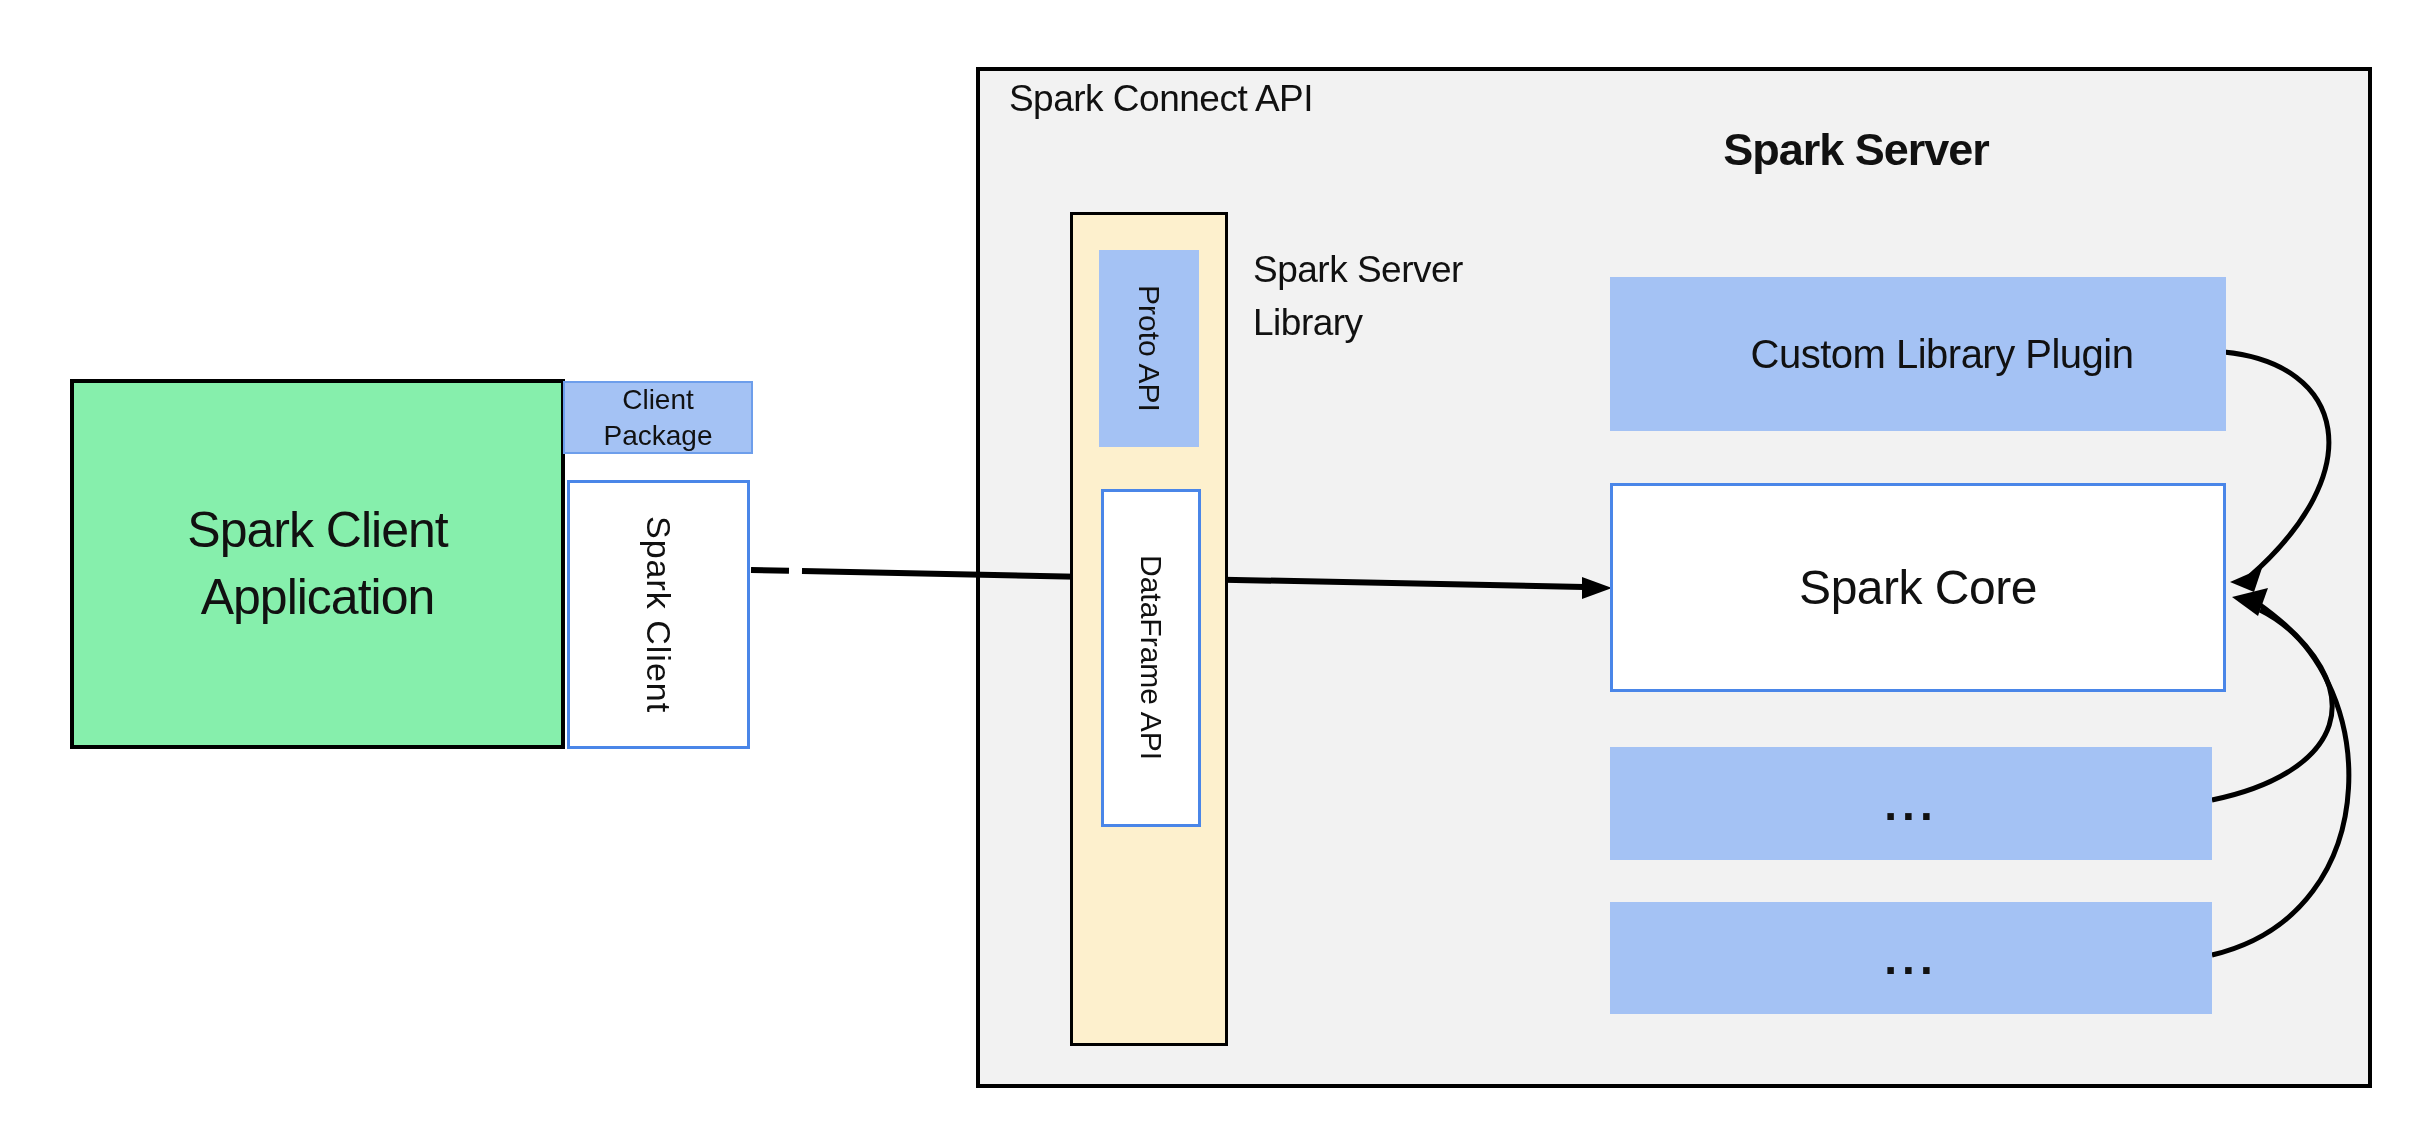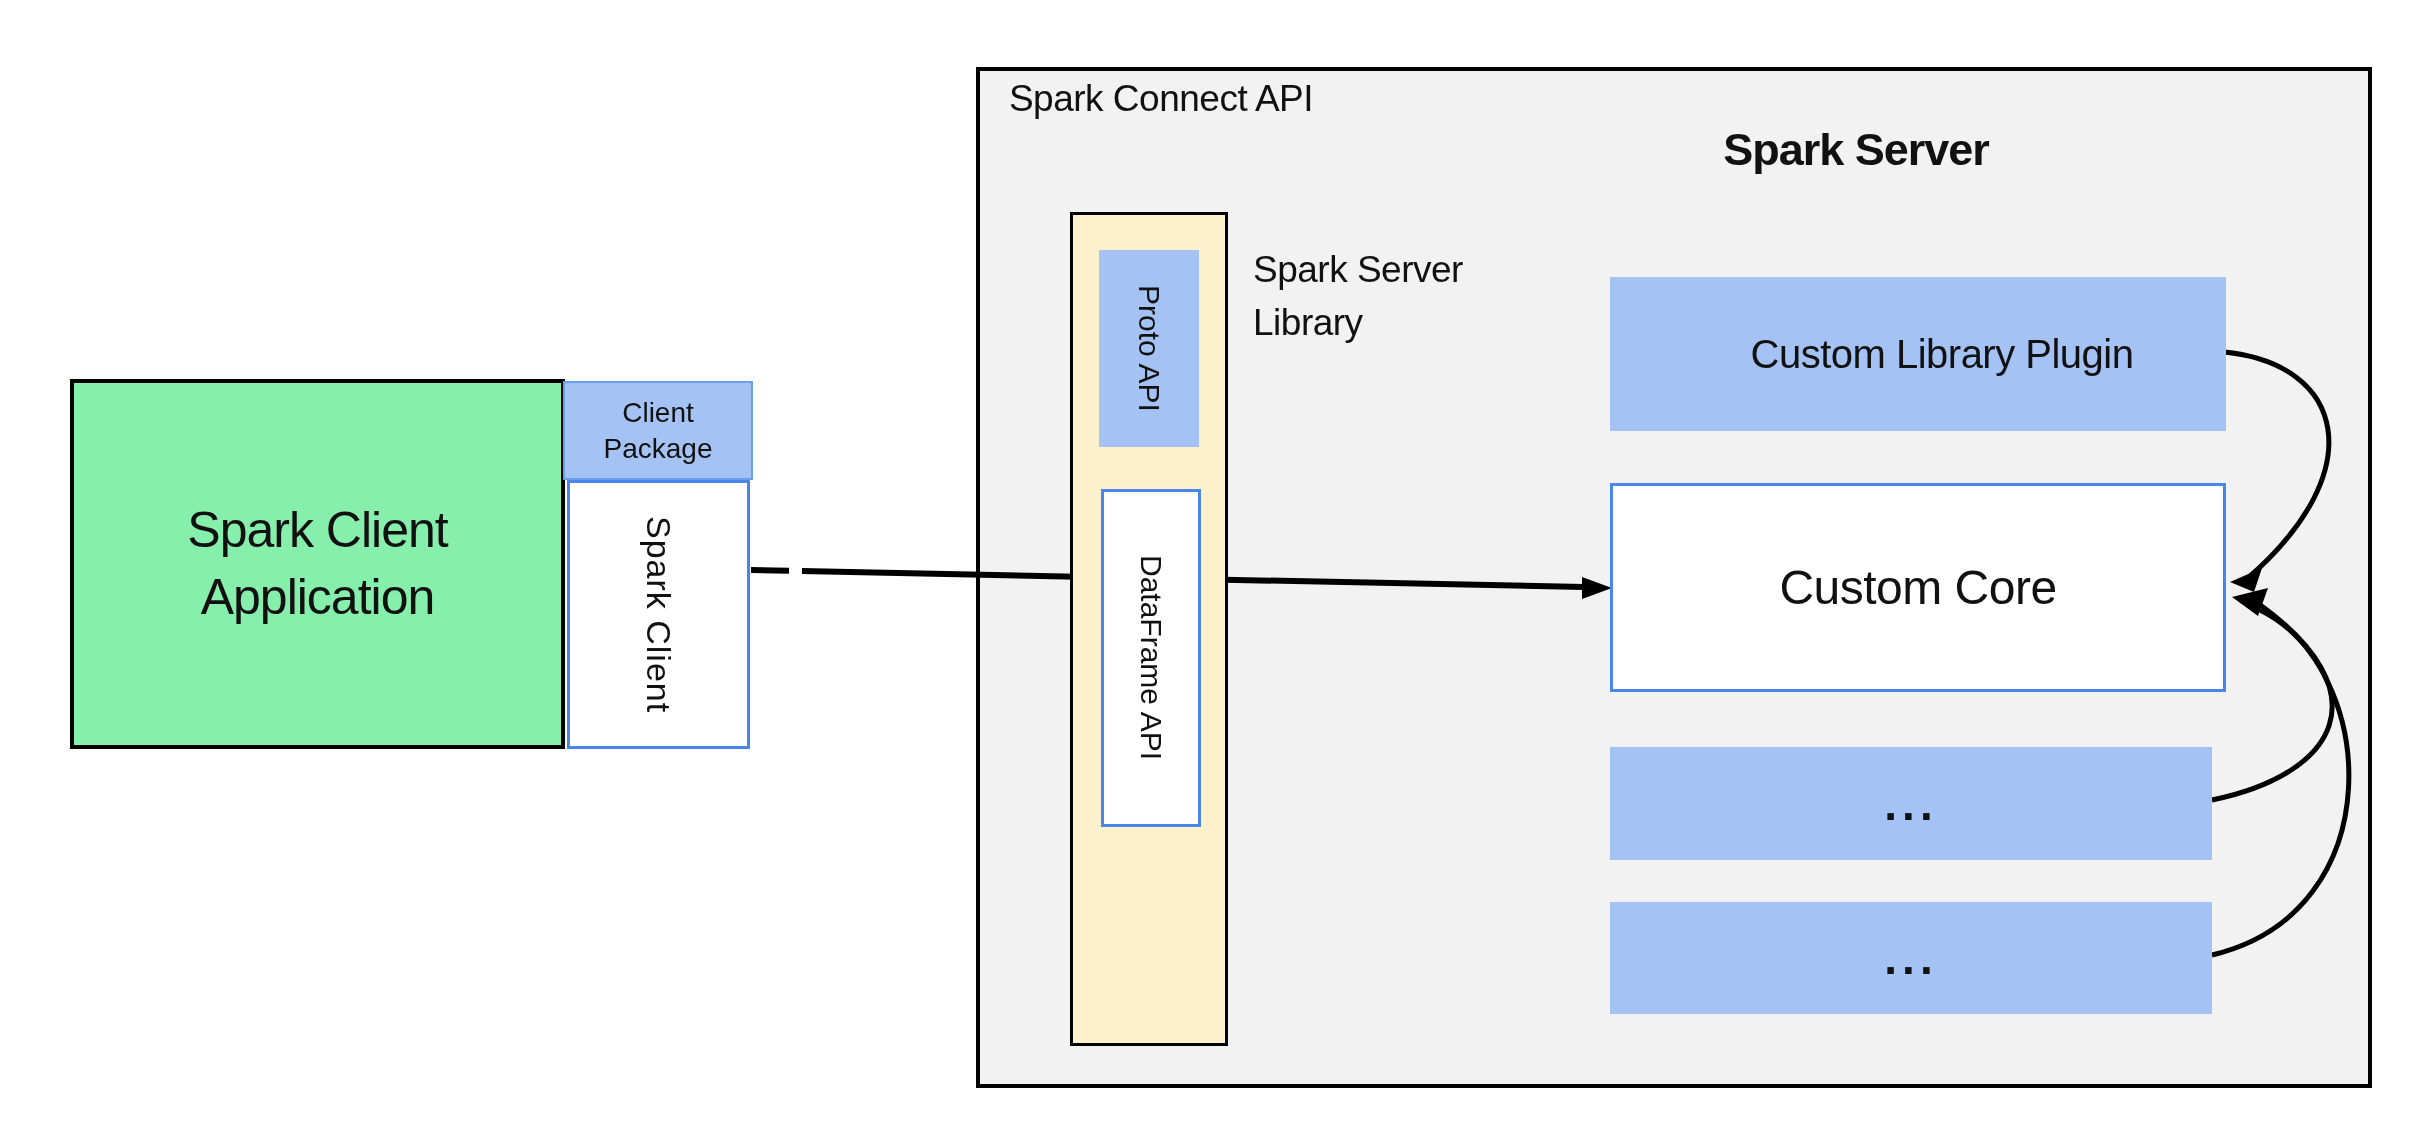--- a/index.html
+++ b/index.html
@@ -23,21 +23,21 @@
 
   
   .green-box{
     left:70px;top:379px;width:495px;height:370px;
     background:#86efac;border:4px solid #000;
     display:flex;align-items:center;justify-content:center;text-align:center;
     font-size:50px;line-height:67px;letter-spacing:-1px;
   }
 
   .client-package{
-    left:563px;top:381px;width:190px;height:99px;
+    left:563px;top:381px;width:190px;height:73px;
     background:#a4c2f4;border:2px solid #6d9eeb;
     display:flex;align-items:center;justify-content:center;text-align:center;
     font-size:28px;line-height:36px;
   }
   .spark-client{
     left:567px;top:480px;width:183px;height:269px;
     background:#fff;border:3px solid #4a86e8;
     display:flex;align-items:center;justify-content:center;
   }
   .vtext{writing-mode:vertical-rl;text-orientation:mixed;white-space:nowrap;}
@@ -129,21 +129,21 @@
 
   <div class="abs dataframe-box boxlayer">
     <span class="vtext">DataFrame API</span>
   </div>
 
   <div class="abs clp-box boxlayer">
     <span>Custom Library Plugin</span>
   </div>
 
   <div class="abs core-box boxlayer">
-    <span>Custom Core</span>
+    <span>Spark Core</span>
   </div>
 
   <div class="abs dots-box dots-1 boxlayer">
     <span>...</span>
   </div>
 
   <div class="abs dots-box dots-2 boxlayer">
     <span>...</span>
   </div>
 

